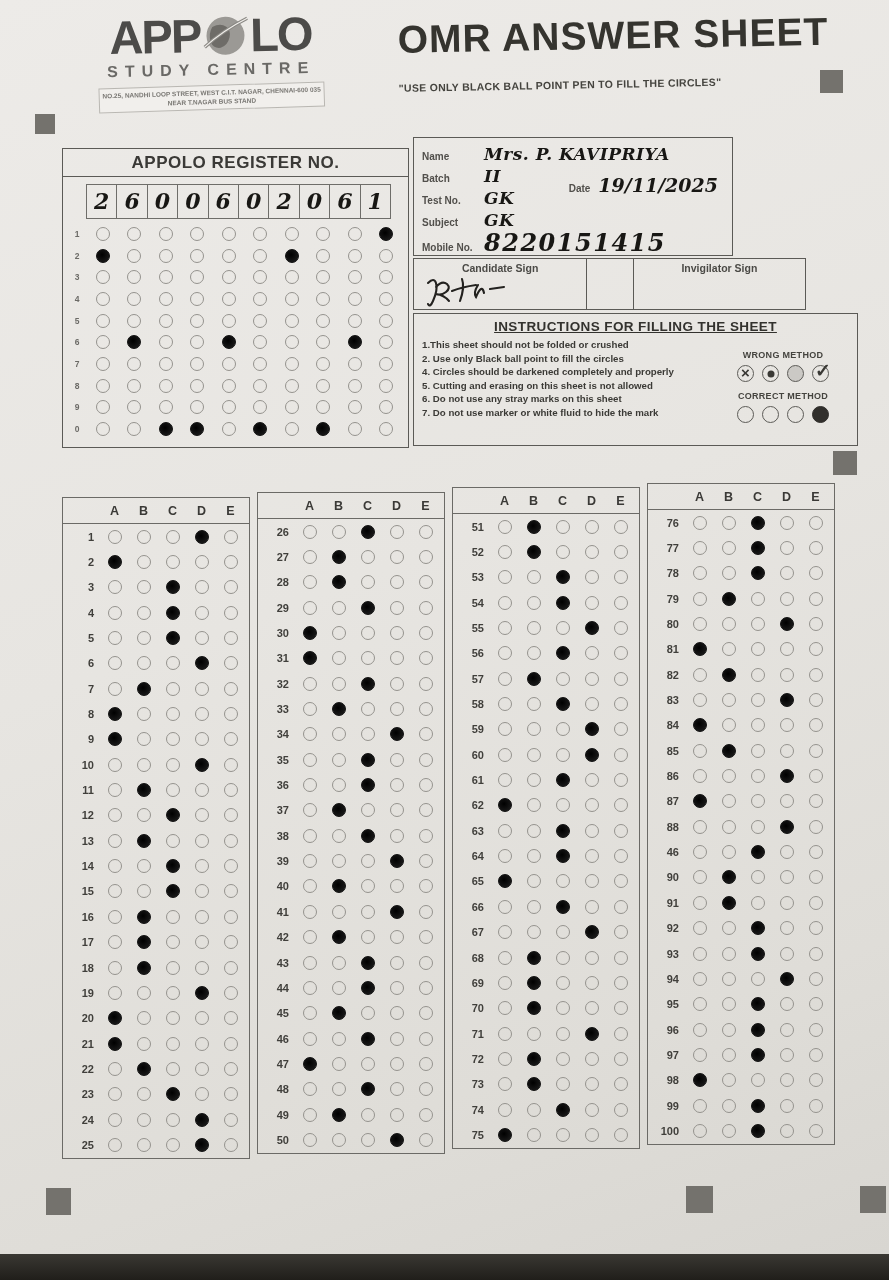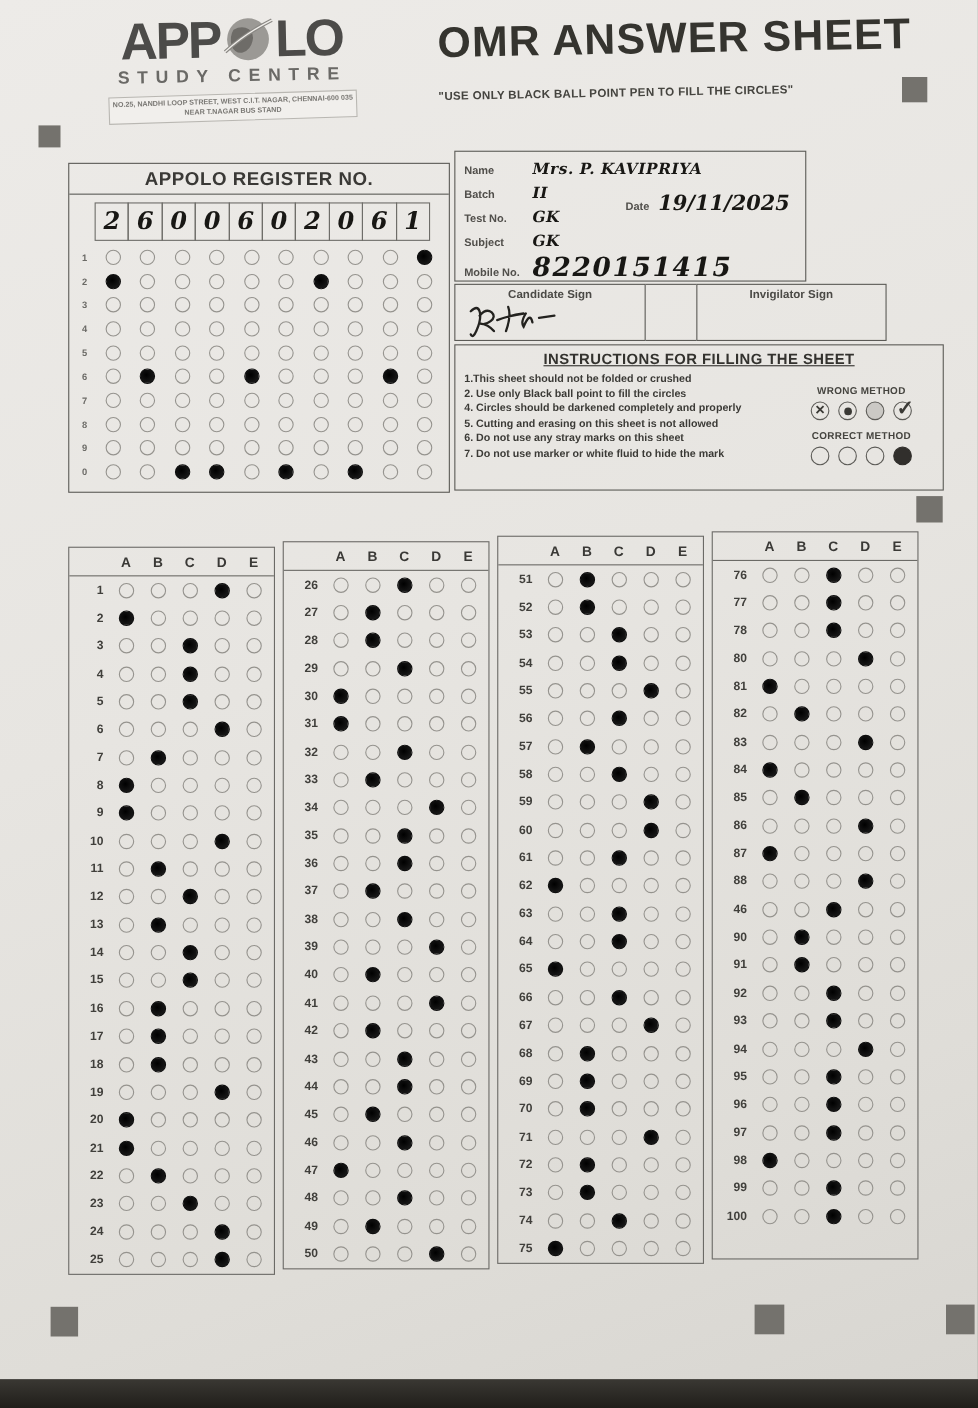--- a/index.html
+++ b/index.html
@@ -41,21 +41,21 @@
             border-radius:50%; background:transparent; }
   .bubble.fill { background:radial-gradient(circle at 42% 40%, #000 0%, #151515 65%, #2b2b2b 100%);
                  border-color:#0e0e0e; }
 
   
   #info-box { position:absolute; left:413px; top:137px; width:320px; height:119px;
               border:1.3px solid #5b5a56; padding:6px 8px; }
   .info-row { display:flex; align-items:baseline; margin-bottom:1px; }
   .info-label { width:62px; font-size:10px; font-weight:700; color:#514f4b; }
   .hw { font-family:"DejaVu Serif", serif; font-style:italic; font-weight:700; color:#181714; }
-  .info-value { font-size:14px; line-height:21px; letter-spacing:.5px; }
+  .info-value { font-size:17px; line-height:21px; letter-spacing:.5px; }
   .info-row:nth-child(5) .info-value { font-size:24px; letter-spacing:1.5px; }
   #date-group { position:absolute; right:14px; top:36px; display:flex; align-items:baseline; gap:8px; }
   #date-label { font-size:10px; font-weight:700; color:#514f4b; }
   #date-value { font-size:19px; }
 
   
   #sign-row { position:absolute; left:413px; top:258px; width:393px; height:52px; display:flex; }
   .sign-box { border:1.3px solid #5b5a56; height:52px; position:relative; }
   #candidate-box { width:180px; }
   #sign-spacer { width:47px; border-top:1.3px solid #5b5a56; border-bottom:1.3px solid #5b5a56; }
@@ -1991,20 +1991,38 @@
             <span class="bubble fill"></span>
           </span>
           <span class="q-cell">
             <span class="bubble"></span>
           </span>
           <span class="q-cell">
             <span class="bubble"></span>
           </span>
         </div>
         <div class="q-row">
+          <span class="q-num">79</span>
+          <span class="q-cell">
+            <span class="bubble"></span>
+          </span>
+          <span class="q-cell">
+            <span class="bubble fill"></span>
+          </span>
+          <span class="q-cell">
+            <span class="bubble"></span>
+          </span>
+          <span class="q-cell">
+            <span class="bubble"></span>
+          </span>
+          <span class="q-cell">
+            <span class="bubble"></span>
+          </span>
+        </div>
+        <div class="q-row">
           <span class="q-num">80</span>
           <span class="q-cell">
             <span class="bubble"></span>
           </span>
           <span class="q-cell">
             <span class="bubble"></span>
           </span>
           <span class="q-cell">
             <span class="bubble"></span>
           </span>

